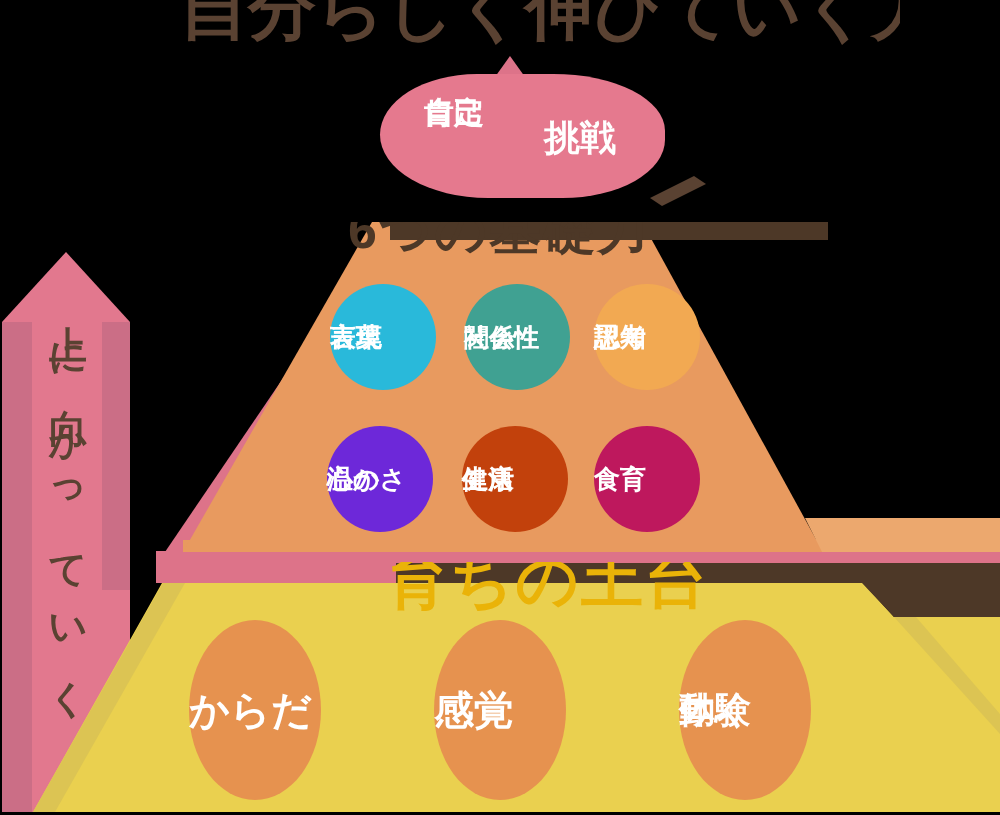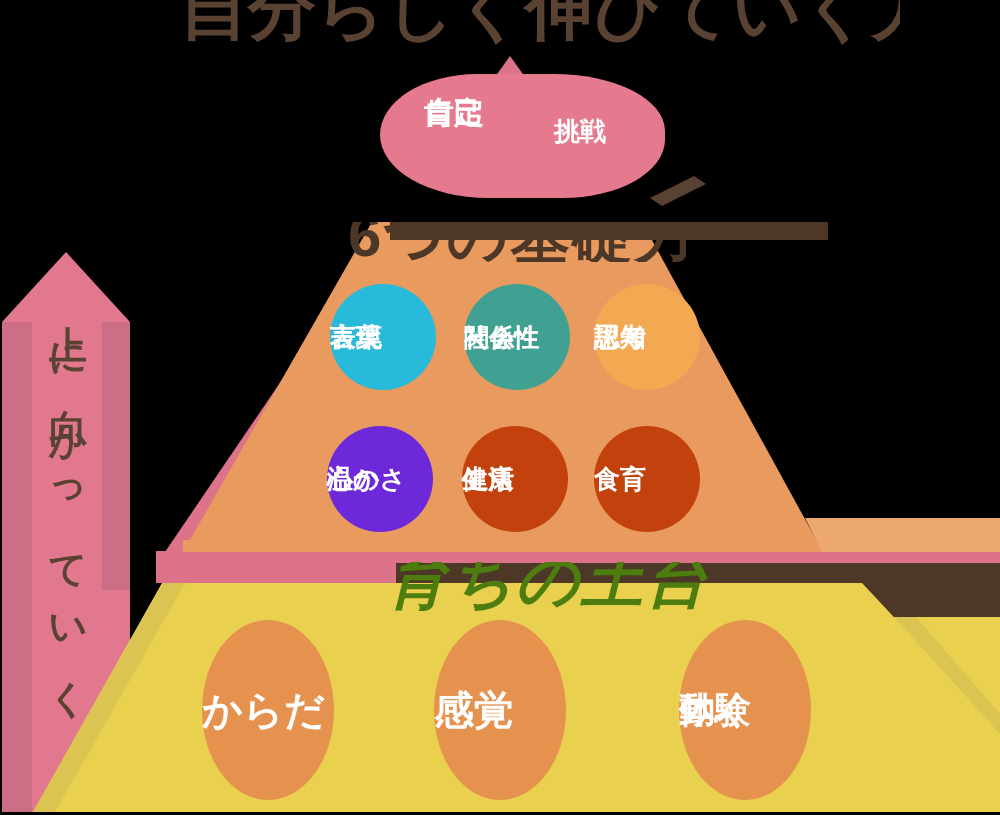--- a/index.html
+++ b/index.html
@@ -6,23 +6,23 @@
   #stage{position:relative;width:1000px;height:815px;background:#000000;overflow:hidden;
          font-family:"Liberation Sans","DejaVu Sans",sans-serif;font-weight:bold;}
   #stage *{position:absolute;box-sizing:border-box;}
 
   
   .clipwrap{overflow:hidden;}
   .clipwrap span{white-space:nowrap;color:#5a4232;}
   .title-clip{left:180px;top:0;width:720px;height:92px;}
   .title-clip span{top:-36px;left:0;font-size:68px;letter-spacing:0px;}
   .mid-clip{left:348px;top:222px;width:360px;height:40px;}
-  .mid-clip span{top:-26px;left:0;font-size:60px;letter-spacing:2px;color:#4d3827;}
+  .mid-clip span{top:-26px;left:0;font-size:52px;letter-spacing:2px;color:#4d3827;}
   .base-clip{left:386px;top:562px;width:330px;height:54px;}
-  .base-clip span{top:-24px;left:0;font-size:62px;letter-spacing:2px;color:#4d7c0f;font-style:italic;}
+  .base-clip span{top:-24px;left:0;font-size:62px;letter-spacing:2px;color:#eab308;}
 
   
   .pyr-apex{left:470px;top:56px;width:80px;height:56px;background:#dd7389;
             clip-path:polygon(50% 0,100% 100%,0 100%);}
   .pyr-sliver{left:165px;top:250px;width:225px;height:302px;background:#dd7389;
             clip-path:polygon(205px 0,225px 0,20px 302px,0 302px);}
   .pink-band{left:156px;top:551px;width:844px;height:32px;background:#dd7389;}
 
   
   .arrow-head{left:2px;top:252px;width:128px;height:70px;background:#e2788e;
@@ -48,21 +48,21 @@
             clip-path:polygon(129px 0,830px 0,861px 34px,967px 34px,967px 229px,0 229px);}
   .yellow-muted-left{left:33px;top:583px;width:152px;height:229px;background:#dcc453;
             clip-path:polygon(130px 0,152px 0,22px 229px,0 229px);}
   .yellow-muted-right{left:894px;top:617px;width:106px;height:117px;background:#dcc453;
             clip-path:polygon(0 0,22px 0,106px 97px,106px 117px);}
 
   
   .bubble{left:380px;top:74px;width:285px;height:124px;background:#e5798e;
             border-radius:52% 60% 55% 58% / 75% 70% 72% 78%;}
   .bubble-l1{left:424px;top:96px;width:80px;text-align:center;color:#fff;font-size:30px;line-height:34px;}
-  .bubble-l2{left:540px;top:114px;width:80px;text-align:center;color:#fff;font-size:26px;}
+  .bubble-l2{left:540px;top:114px;width:80px;text-align:center;color:#fff;font-size:36px;}
   .deco-stroke{left:650px;top:176px;width:56px;height:32px;background:#5a4232;
             clip-path:polygon(0 22px,44px 0,56px 8px,12px 30px);}
 
   
   .circle{width:106px;height:106px;border-radius:50%;color:#fff;text-align:right;
           display:flex;flex-direction:column;justify-content:center;font-size:26px;line-height:30px;}
   .circle div{position:static;}
   
   .oval{width:132px;height:180px;border-radius:50%;background:#e6924f;color:#fff;text-align:center;
           display:flex;flex-direction:column;justify-content:center;font-size:40px;line-height:44px;}
@@ -125,26 +125,26 @@
     <div>社会性</div>
   </div>
   <div class="circle" style="left: 327px; top: 426px; background: #6d28d9;">
     <div>心の</div>
     <div>温かさ</div>
   </div>
   <div class="circle" style="left: 462px; top: 426px; background: #c2410c;">
     <div>生活</div>
     <div>健康</div>
   </div>
-  <div class="circle" style="left: 594px; top: 426px; background: #c2410c;">
+  <div class="circle" style="left: 594px; top: 426px; background: #be185d;">
     <div>食育</div>
     <div></div>
   </div>
 
-  <div class="oval" style="left:189px;top:620px;margin-left:13px;">
+  <div class="oval" style="left:189px;top:620px;">
     <div>からだ</div>
   </div>
   <div class="oval" style="left:434px;top:620px;">
     <div>感覚</div>
   </div>
   <div class="oval small" style="left:679px;top:620px;">
     <div>動く</div>
     <div>体験</div>
   </div>
 

